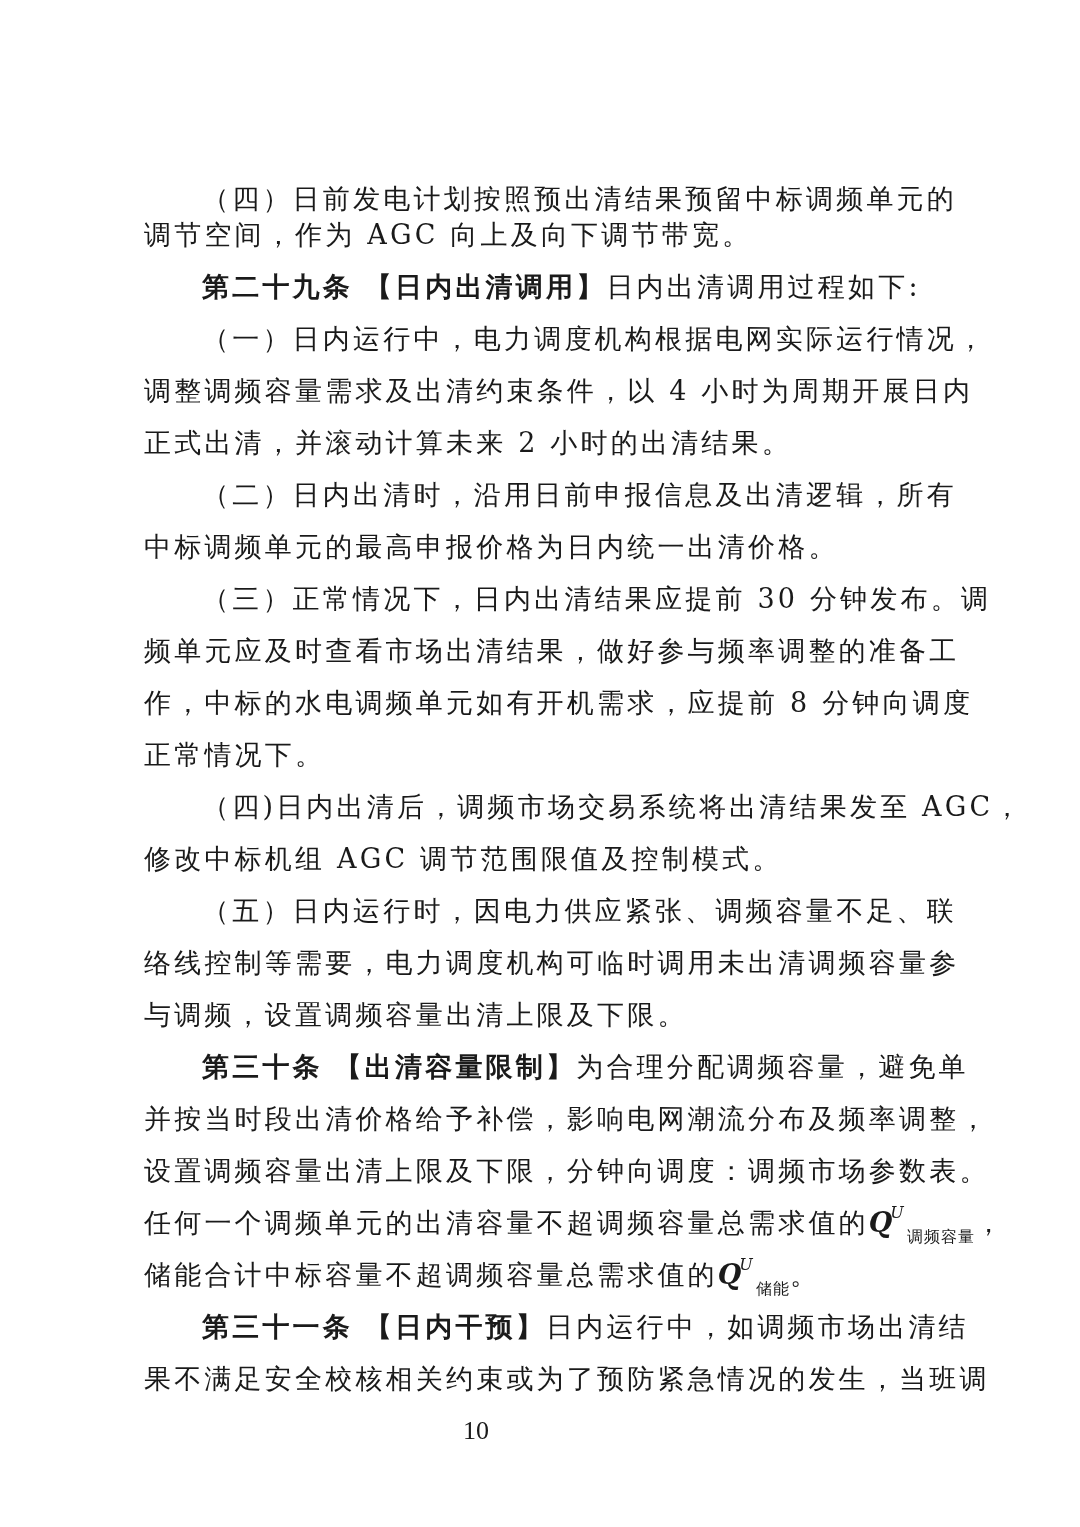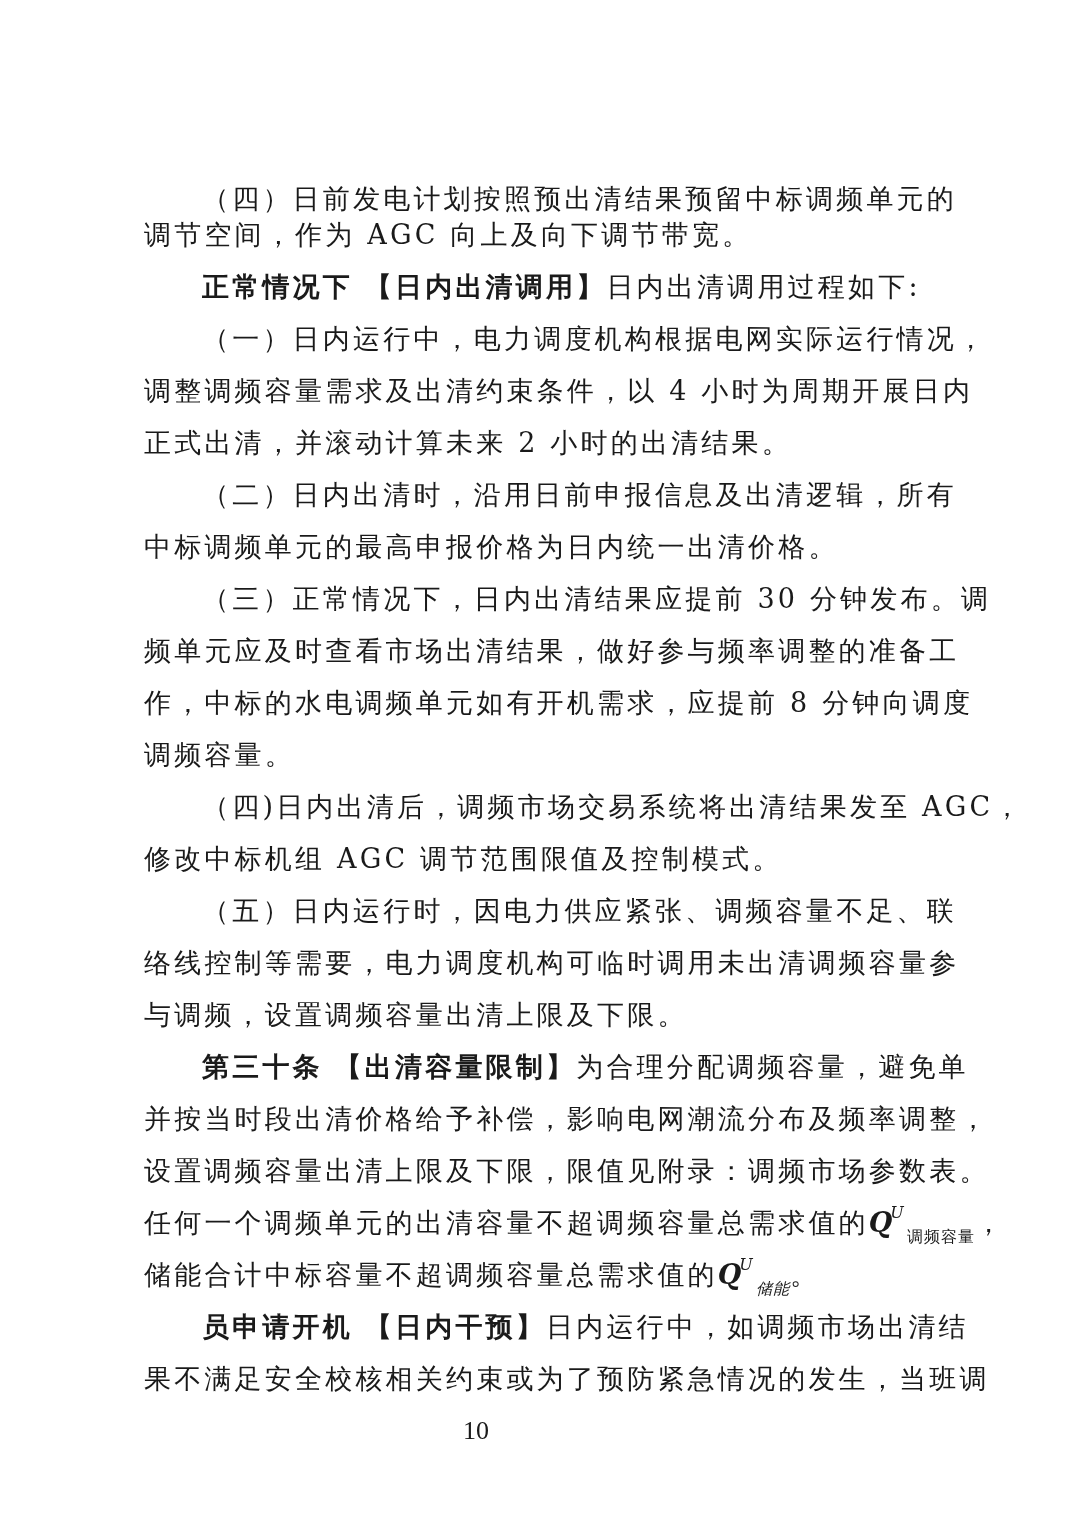--- a/index.html
+++ b/index.html
@@ -25,37 +25,37 @@
     position: absolute; top: 1416px; left: 0; width: 952px; text-align: center;
     font-size: 26px; font-family: "Liberation Serif", serif;
   }
 </style>
 </head>
 <body>
 
 <div class="page">
   <div class="line indent" style="top:16px"><span>（四）日前发电计划按照预出清结果预留中标调频单元的</span></div>
   <div class="line" style="top:52px"><span>调节空间，作为 AGC 向上及向下调节带宽。</span></div>
-  <div class="line indent" style="top:104px"><span class="bold">正常情况下</span> <span class="bold">【日内出清调用】</span><span>日内出清调用过程如下:</span></div>
+  <div class="line indent" style="top:104px"><span class="bold">第二十九条</span> <span class="bold">【日内出清调用】</span><span>日内出清调用过程如下:</span></div>
   <div class="line indent" style="top:156px"><span>（一）日内运行中，电力调度机构根据电网实际运行情况，</span></div>
   <div class="line" style="top:208px"><span>调整调频容量需求及出清约束条件，以 4 小时为周期开展日内</span></div>
   <div class="line" style="top:260px"><span>正式出清，并滚动计算未来 2 小时的出清结果。</span></div>
   <div class="line indent" style="top:312px"><span>（二）日内出清时，沿用日前申报信息及出清逻辑，所有</span></div>
   <div class="line" style="top:364px"><span>中标调频单元的最高申报价格为日内统一出清价格。</span></div>
   <div class="line indent" style="top:416px"><span>（三）正常情况下，日内出清结果应提前 30 分钟发布。调</span></div>
   <div class="line" style="top:468px"><span>频单元应及时查看市场出清结果，做好参与频率调整的准备工</span></div>
   <div class="line" style="top:520px"><span>作，中标的水电调频单元如有开机需求，应提前 8 分钟向调度</span></div>
-  <div class="line" style="top:572px"><span>调频容量。</span></div>
+  <div class="line" style="top:572px"><span>正常情况下。</span></div>
   <div class="line indent" style="top:624px"><span>（四)日内出清后，调频市场交易系统将出清结果发至 AGC，</span></div>
   <div class="line" style="top:676px"><span>修改中标机组 AGC 调节范围限值及控制模式。</span></div>
   <div class="line indent" style="top:728px"><span>（五）日内运行时，因电力供应紧张、调频容量不足、联</span></div>
   <div class="line" style="top:780px"><span>络线控制等需要，电力调度机构可临时调用未出清调频容量参</span></div>
   <div class="line" style="top:832px"><span>与调频，设置调频容量出清上限及下限。</span></div>
   <div class="line indent" style="top:884px"><span class="bold">第三十条</span> <span class="bold">【出清容量限制】</span><span>为合理分配调频容量，避免单</span></div>
   <div class="line" style="top:936px"><span>并按当时段出清价格给予补偿，影响电网潮流分布及频率调整，</span></div>
-  <div class="line" style="top:988px"><span>设置调频容量出清上限及下限，限值见附录：调频市场参数表。</span></div>
+  <div class="line" style="top:988px"><span>设置调频容量出清上限及下限，分钟向调度：调频市场参数表。</span></div>
   <div class="line" style="top:1040px"><span>任何一个调频单元的出清容量不超调频容量总需求值的</span><span class="qvar">Q</span><span class="sup">U</span><span class="sub">调频容量</span><span>，</span></div>
-  <div class="line" style="top:1092px"><span>储能合计中标容量不超调频容量总需求值的</span><span class="qvar">Q</span><span class="sup">U</span><span class="sub" style="font-style:italic">储能</span><span>。</span></div>
-  <div class="line indent" style="top:1144px"><span class="bold">员申请开机</span> <span class="bold">【日内干预】</span><span>日内运行中，如调频市场出清结</span></div>
+  <div class="line" style="top:1092px"><span>储能合计中标容量不超调频容量总需求值的</span><span class="qvar">Q</span><span class="sup">U</span><span class="sub" style="">储能</span><span>。</span></div>
+  <div class="line indent" style="top:1144px"><span class="bold">第三十一条</span> <span class="bold">【日内干预】</span><span>日内运行中，如调频市场出清结</span></div>
   <div class="line" style="top:1196px"><span>果不满足安全校核相关约束或为了预防紧急情况的发生，当班调</span></div>
 </div>
 
 <div class="pagenum">10</div>
 
 </body></html>

